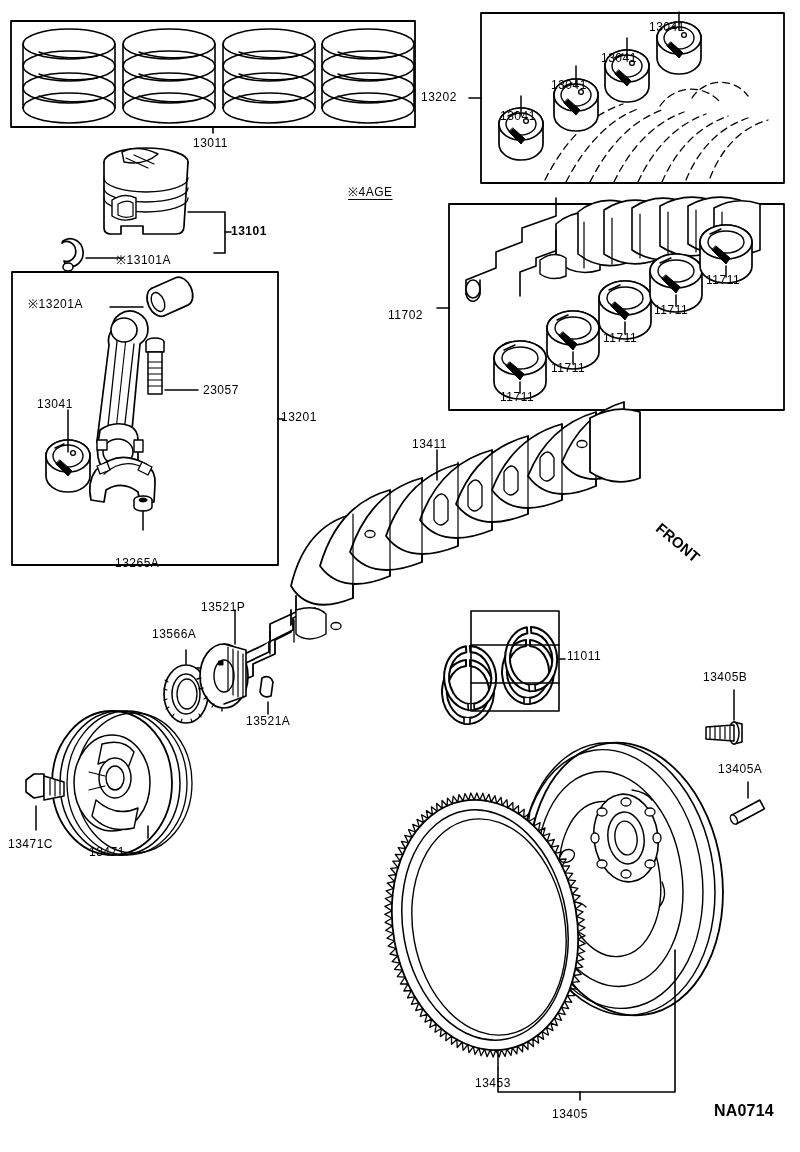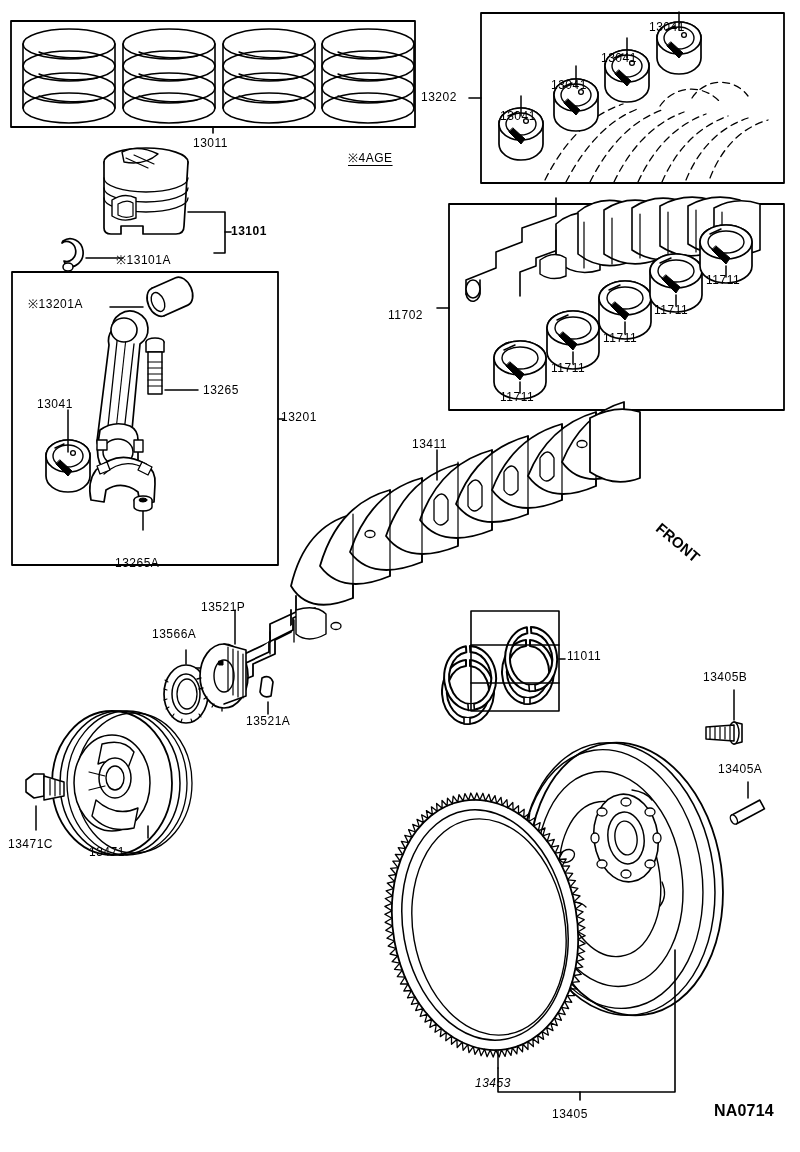--- a/index.html
+++ b/index.html
@@ -390,44 +390,44 @@
       <path d="M 580,1092 L 580,1100" stroke-width="1.6"></path>
 
     </g>
   </svg>
 
   <div id="labels">
       <div class="lbl" style="left: 193px; top: 137px;">13011</div>
       <div class="lbl" style="left: 231px; top: 225px; font-weight: bold;">13101</div>
       <div class="lbl" style="left: 116px; top: 254px;">※13101A</div>
       <div class="lbl" style="left: 28px; top: 298px;">※13201A</div>
-      <div class="lbl" style="left: 203px; top: 384px;">13265</div>
+      <div class="lbl" style="left: 203px; top: 384px;">23057</div>
       <div class="lbl" style="left: 37px; top: 398px;">13041</div>
       <div class="lbl" style="left: 281px; top: 411px;">13201</div>
       <div class="lbl" style="left: 115px; top: 557px;">13265A</div>
-      <div class="lbl note" style="left: 348px; top: 152px; text-align: right;">※4AGE</div>
+      <div class="lbl note" style="left: 348px; top: 186px; text-align: right;">※4AGE</div>
       <div class="lbl" style="left: 421px; top: 91px;">13202</div>
       <div class="lbl" style="left: 649px; top: 21px;">13041</div>
       <div class="lbl" style="left: 601px; top: 52px;">13041</div>
       <div class="lbl" style="left: 551px; top: 79px;">13041</div>
       <div class="lbl" style="left: 500px; top: 110px;">13041</div>
       <div class="lbl" style="left: 388px; top: 301px; margin-top: 8px;">11702</div>
       <div class="lbl" style="left: 706px; top: 274px;">11711</div>
       <div class="lbl" style="left: 654px; top: 304px;">11711</div>
       <div class="lbl" style="left: 603px; top: 332px;">11711</div>
       <div class="lbl" style="left: 551px; top: 362px;">11711</div>
       <div class="lbl" style="left: 500px; top: 391px;">11711</div>
       <div class="lbl" style="left: 412px; top: 438px;">13411</div>
       <div class="lbl" style="left: 567px; top: 650px;">11011</div>
       <div class="lbl" style="left: 201px; top: 601px;">13521P</div>
       <div class="lbl" style="left: 152px; top: 628px;">13566A</div>
       <div class="lbl" style="left: 246px; top: 715px;">13521A</div>
       <div class="lbl" style="left: 8px; top: 838px;">13471C</div>
       <div class="lbl" style="left: 89px; top: 846px;">13471</div>
       <div class="lbl" style="left: 703px; top: 671px;">13405B</div>
       <div class="lbl" style="left: 718px; top: 763px;">13405A</div>
-      <div class="lbl" style="left: 475px; top: 1077px; font-style: italic;">13453</div>
+      <div class="lbl" style="left: 475px; top: 1077px;">13453</div>
       <div class="lbl" style="left: 552px; top: 1108px;">13405</div>
       <div class="lbl code" style="left: 714px; top: 1103px;">NA0714</div>
       <div class="lbl front" style="left: 663px; top: 520px;">FRONT</div>
     </div>
 
 </div>
 
 </body></html>

